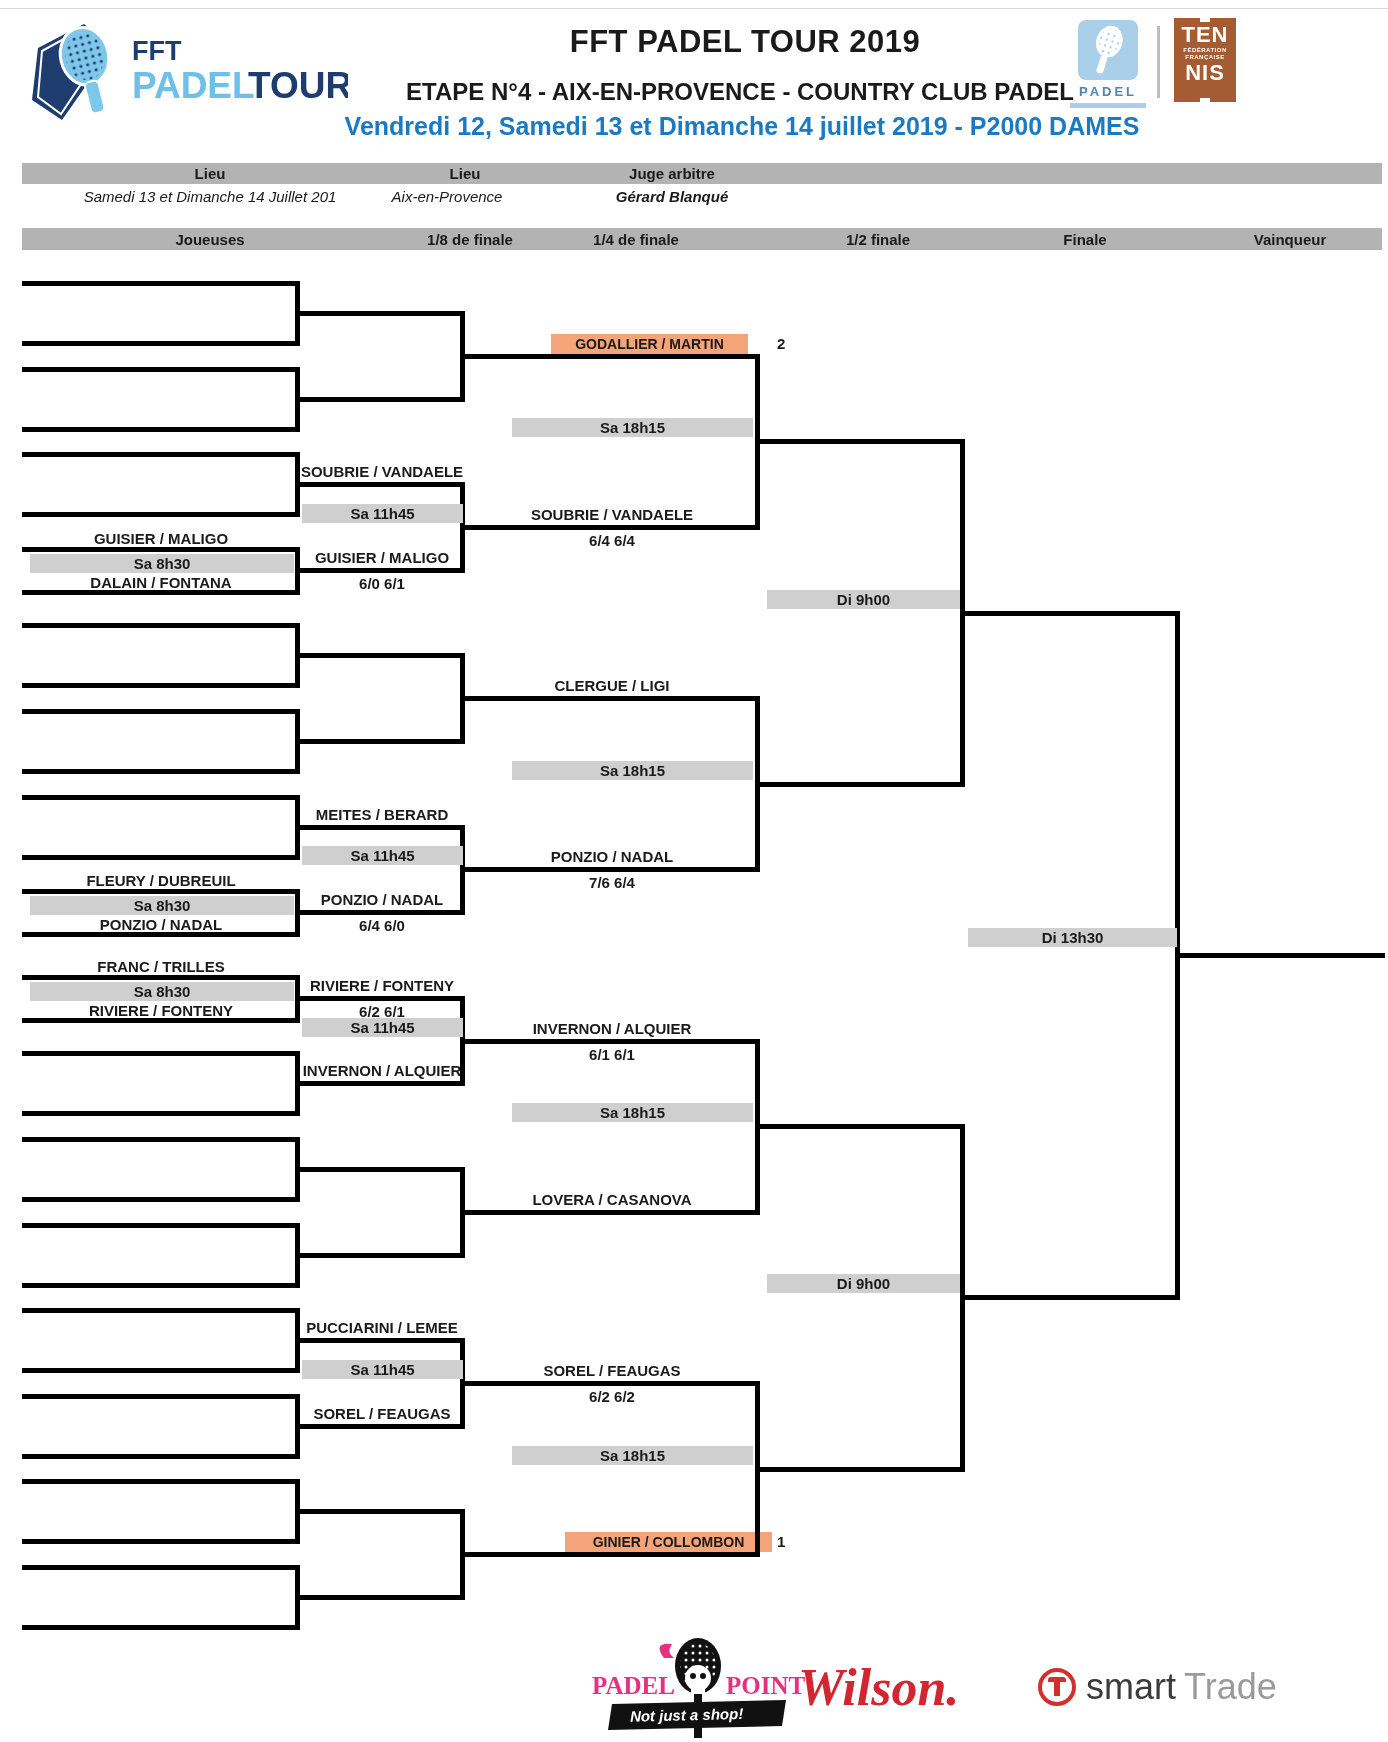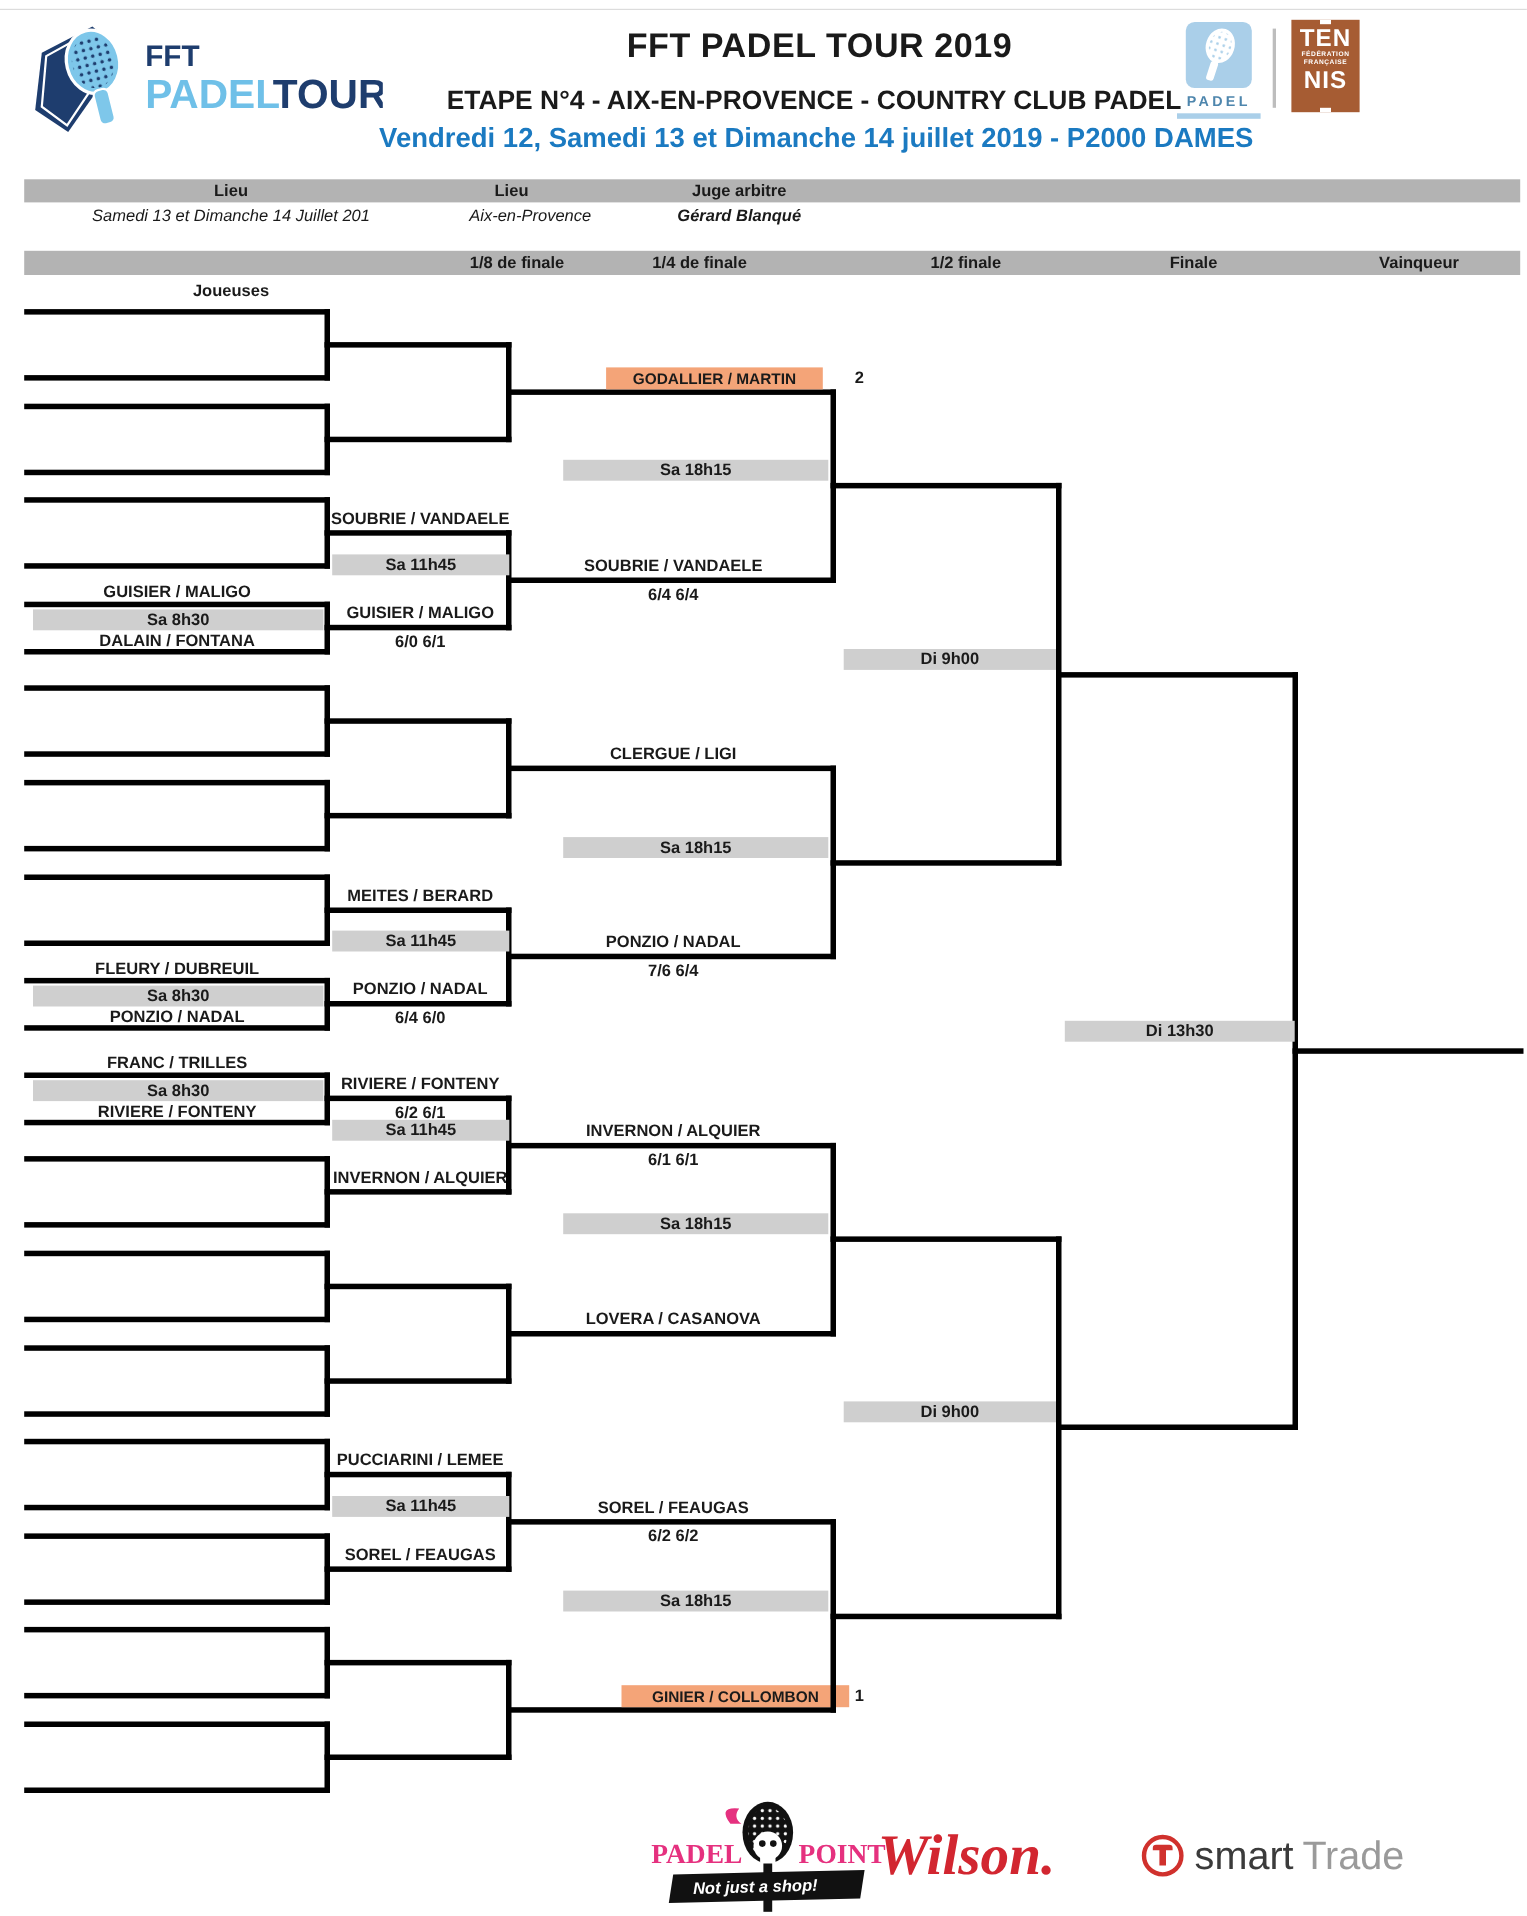--- a/index.html
+++ b/index.html
@@ -95,25 +95,25 @@
   <div class="tiny">FRANÇAISE</div>
   <div class="big">NIS</div>
   <div class="tennis-notch" style="bottom:0;"></div>
 </div>
 
 <div class="graybar" style="top:163px;"></div>
 <span class="barlabel" style="left:210px;top:163px;">Lieu</span>
 <span class="barlabel" style="left:465px;top:163px;">Lieu</span>
 <span class="barlabel" style="left:672px;top:163px;">Juge arbitre</span>
 <span class="tableval" style="left:210px;top:187px;">Samedi 13 et Dimanche 14 Juillet 201</span>
-<span class="tableval" style="left:482px;top:187px;">Aix-en-Provence</span>
+<span class="tableval" style="left:447px;top:187px;">Aix-en-Provence</span>
 <span class="tableval" style="left:672px;top:187px;font-weight:700;">Gérard Blanqué</span>
 
 <div class="graybar" style="top:228px;height:22px;"></div>
-<span class="barlabel" style="left:210px;top:229px;margin-top:25px;">Joueuses</span>
+<span class="barlabel" style="left:210px;top:229px;">Joueuses</span>
 <span class="barlabel" style="left:470px;top:229px;">1/8 de finale</span>
 <span class="barlabel" style="left:636px;top:229px;">1/4 de finale</span>
 <span class="barlabel" style="left:878px;top:229px;">1/2 finale</span>
 <span class="barlabel" style="left:1085px;top:229px;">Finale</span>
 <span class="barlabel" style="left:1290px;top:229px;">Vainqueur</span>
 
 <div id="bracket" class="abs" style="left:0;top:0;width:1388px;height:1742px;">
     <div class="hline" style="left: 295px; top: 311px; width: 170px;"></div>
     <div class="hline" style="left: 22px; top: 281px; width: 278px;"></div>
     <div class="hline" style="left: 22px; top: 341px; width: 278px;"></div>

